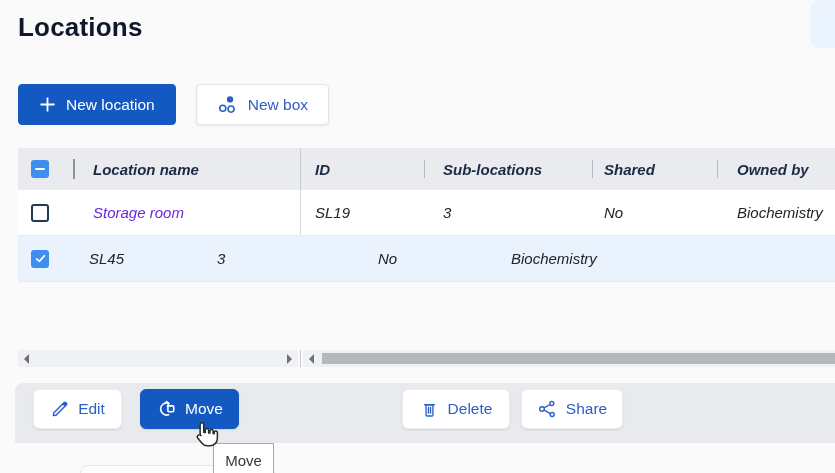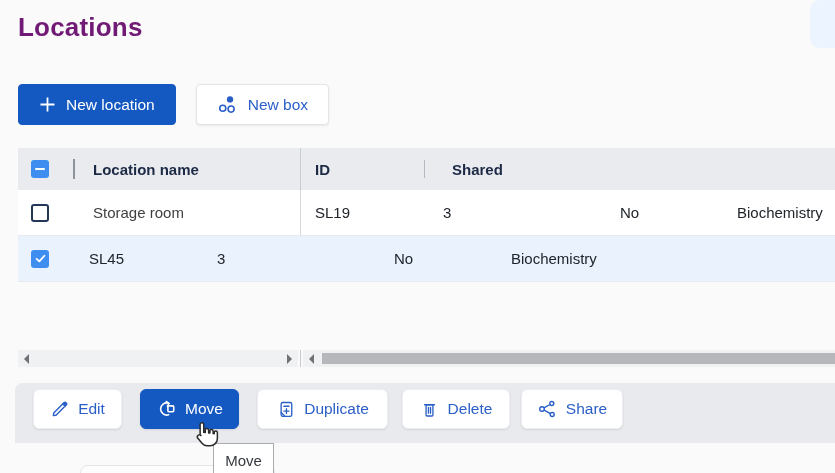--- a/index.html
+++ b/index.html
@@ -6,64 +6,64 @@
   html,body { background:#ffffff; }
   #screen {
     position:relative; width:835px; height:473px; overflow:hidden;
     background:#fafafb;
     font-family:"Liberation Sans", sans-serif;
     color:#21252b;
   }
   
   .page-title {
     position:absolute; left:18px; top:12px;
-    font-size:26px; font-weight:700; color:#701a75; letter-spacing:.2px;
+    font-size:26px; font-weight:700; color:#0f172a; letter-spacing:.2px;
   }
   .corner-chip {
     position:absolute; right:0; top:0; width:25px; height:48px;
     background:#ebf4ff; border-radius:10px 0 0 10px;
   }
   
   .toolbar { position:absolute; left:18px; top:84px; display:flex; gap:20px; }
   .btn {
     display:inline-flex; align-items:center; gap:10px;
     height:41px; padding:0 20px; border-radius:4px;
     font-size:15.5px; cursor:pointer; border:1px solid transparent;
     background:#fff; color:#2a5fc7;
   }
   .btn-primary { background:#1458c1; color:#ffffff; border-color:#1458c1; }
   .btn-light { border-color:#e2e4e8; box-shadow:0 1px 2px rgba(16,24,40,.08); }
   
-  .tbl { position:absolute; left:18px; top:148px; width:817px; }
+  .tbl { position:absolute; left:18px; top:148px; width:817px;font-style:italic; }
   .trow { display:flex; align-items:center; }
   .thead { height:42px; background:#e9ebef; font-weight:700; color:#1d2a45; font-size:15px; }
   .tr { height:46px; font-size:15px; background:#fff; border-bottom:1px solid #e8eaed; }
   .tr.selected { background:#e9f2fd; }
   .cell { display:flex; align-items:center; height:100%; position:relative; }
   .c-check  { width:57px;  padding-left:13px; }
   .c-name   { width:226px; padding-left:18px; border-right:1px solid #d6d8dc; }
   .thead .c-name { border-right-color:#c9ccd2; }
   .c-id     { width:123px; padding-left:14px; }
   .c-sub    { width:168px; padding-left:19px; }
-  .c-shared { width:125px; padding-left:28px; }
+  .c-shared { width:125px; padding-left:12px; }
   .c-owned  { width:118px; padding-left:20px; }
   .thead .c-sub::before, .thead .c-shared::before, .thead .c-owned::before {
     content:""; position:absolute; left:0; top:12px; width:1px; height:18px; background:#b4b8c0;
   }
   .thead .c-check::after {
     content:""; position:absolute; right:0; top:11px; width:2px; height:20px; background:#8e949e;
   }
   .cbx {
     width:18px; height:18px; border-radius:3px; display:flex;
     align-items:center; justify-content:center; cursor:pointer; flex:0 0 auto;
   }
   .cbx-blue { background:#3e8ef0; }
   .cbx-empty { background:#fff; border:2px solid #243757; }
   .cbx .minus { width:10px; height:2px; background:#fff; border-radius:1px; }
-  .row-link { color:#404040; cursor:pointer; }
+  .row-link { color:#6d28d9; cursor:pointer; }
   
   .scroll-row { position:absolute; top:350px; left:18px; width:817px; height:17px; display:flex; }
   .strack { background:#f0f1f3; height:17px; position:relative; }
   .strack.left { width:280px; }
   .sdivider { width:1px; height:17px; background:#c6c8cc; margin:0 2px; }
   .strack.right { flex:1; }
   .sarrow { position:absolute; top:4px; width:0; height:0; border:5px solid transparent; cursor:pointer; }
   .sarrow.a-left  { border-right-color:#6e7277; border-left-width:0; left:6px; }
   .sarrow.a-right { border-left-color:#6e7277; border-right-width:0; right:6px; }
   .sthumb { position:absolute; left:19px; right:-2px; top:3px; height:11px; background:#b5b7bb; cursor:pointer; }
@@ -127,21 +127,23 @@
 
   <div class="tbl">
     <div class="trow thead">
       <div class="cell c-check">
         <span class="cbx cbx-blue" aria-checked="mixed">
           <span class="minus"></span>
         </span>
       </div>
       <div class="cell c-name">Location name</div>
       <div class="cell c-id">ID</div>
+      <div class="cell c-sub">Sub-locations</div>
       <div class="cell c-shared">Shared</div>
+      <div class="cell c-owned">Owned by</div>
     </div>
 
     <div class="trow tr">
       <div class="cell c-check">
         <span class="cbx cbx-empty" aria-checked="false"></span>
       </div>
       <div class="cell c-name">
         <span class="row-link">Storage room</span>
       </div>
       <div class="cell c-id">SL19</div>
@@ -193,31 +195,20 @@
       <span>
         <svg width="20" height="20" viewBox="0 0 20 20" fill="none" stroke="currentColor" stroke-width="1.6" stroke-linecap="round">
           <path d="M12.6 4.2 A6.1 6.1 0 1 0 12.6 15.8"></path>
           <path d="M10.2 2.4 L13.1 4.4 L11.3 7.1" stroke-width="1.4"></path>
           <rect x="11.9" y="6.9" width="5.8" height="5.8" rx="0.9"></rect>
         </svg>
       </span>
       <span>Move</span>
     </button>
 
-    <button class="abtn ab-duplicate">
-      <span>
-        <svg width="19" height="19" viewBox="0 0 20 20" fill="none" stroke="currentColor" stroke-width="1.4" stroke-linecap="round">
-          <rect x="5.4" y="2.6" width="11.2" height="14.6" rx="1.8"></rect>
-          <path d="M8.3 6.6 H13.7"></path>
-          <path d="M11 9.2 V14.2 M8.3 11.7 H13.7"></path>
-          <path d="M5.4 13.2 L9.4 17.2"></path>
-        </svg>
-      </span>
-      <span>Duplicate</span>
-    </button>
 
     <button class="abtn ab-delete">
       <span>
         <svg width="19" height="19" viewBox="0 0 20 20" fill="none" stroke="currentColor" stroke-width="1.4" stroke-linecap="round">
           <path d="M4.8 5 H15.2"></path>
           <rect x="6.4" y="5" width="7.2" height="11.8" rx="1"></rect>
           <path d="M8.9 7.9 V13.9 M11.1 7.9 V13.9"></path>
         </svg>
       </span>
       <span>Delete</span>

